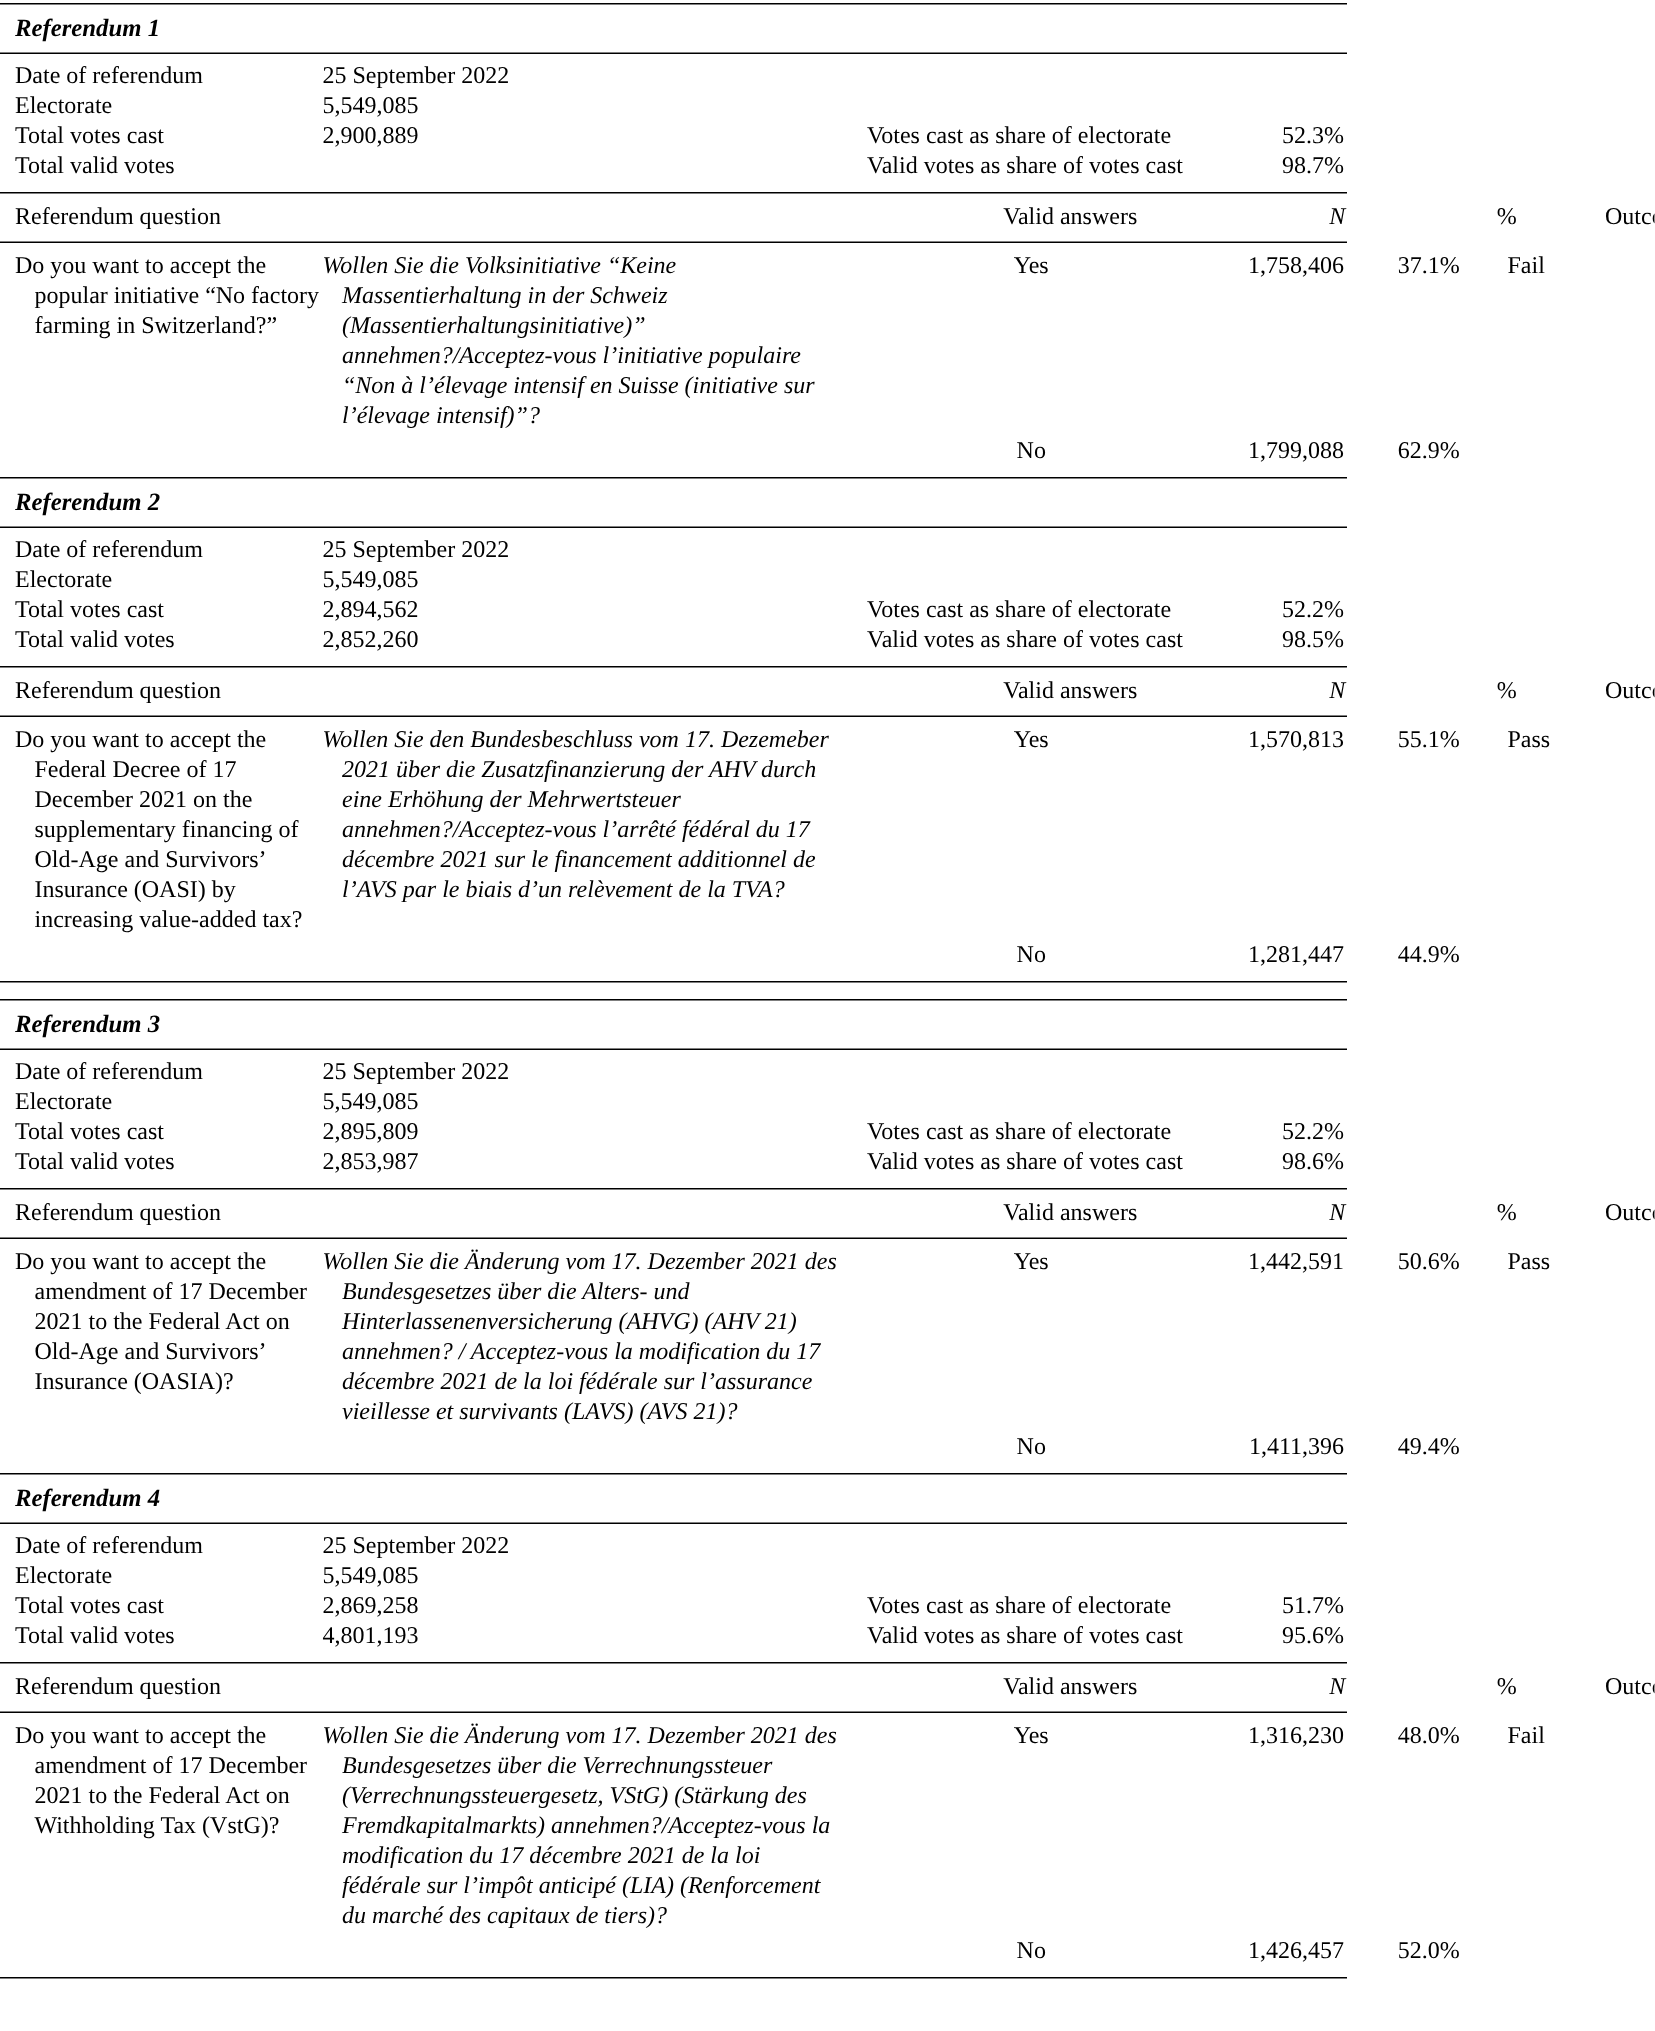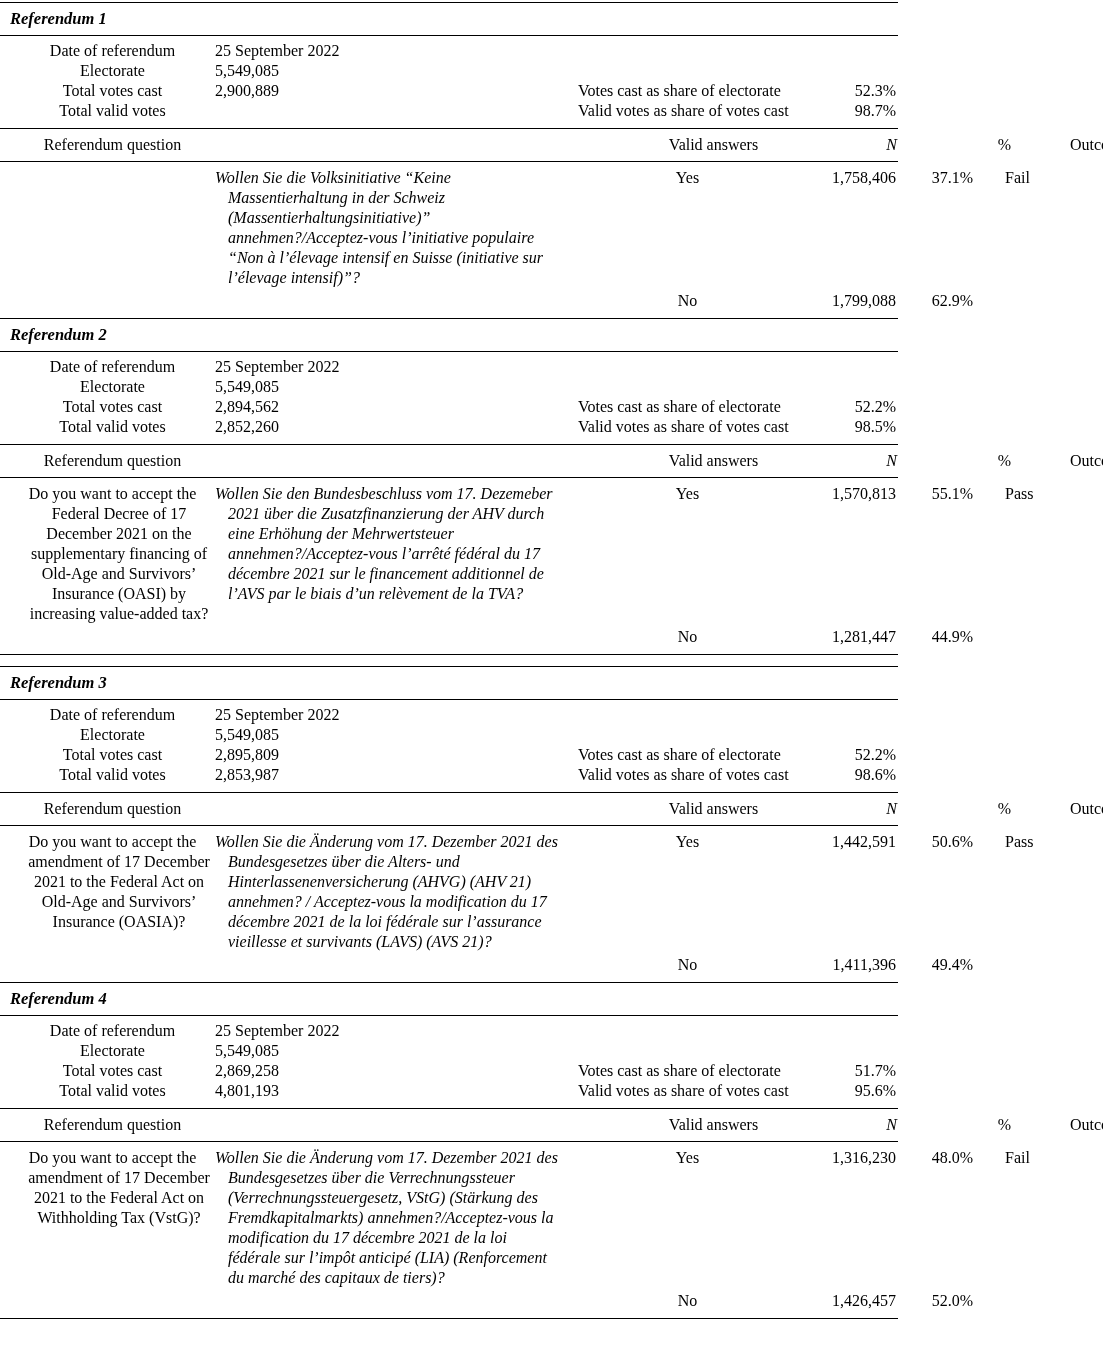--- a/index.html
+++ b/index.html
@@ -20,21 +20,21 @@
     font-weight: bold;
     font-size: 16.5px;
     margin: 0;
     padding: 6px 0 6px 10px;
   }
   .grid {
     display: grid;
     grid-template-columns: 205px 355px 235px 95px 105px 1fr;
     padding-left: 10px;
   }
-  .c1 { grid-column: 1; text-align: center; }
+  .c1 { grid-column: 1; }
   .c2 { grid-column: 2; }
   .c3 { grid-column: 3; }
   .c4 { grid-column: 4; }
   .c5 { grid-column: 5; }
   .c6 { grid-column: 6; }
   .stats { padding: 5px 0 7px 10px; }
   .hdr { padding: 6px 0 6px 10px; gap: 13px; }
   .share-label { padding-left: 8px; white-space: nowrap; }
   .num { text-align: right; padding-right: 4px; white-space: nowrap; }
   .ctr { text-align: center; }
@@ -68,20 +68,21 @@
     <div class="rule"></div>
     <div class="grid hdr">
       <div class="c1">Referendum question</div>
       <div class="c3 ctr">Valid answers</div>
       <div class="c4 n-head">N</div>
       <div class="c5 ctr">%</div>
       <div class="c6 ctr">Outcome</div>
     </div>
     <div class="rule"></div>
     <div class="grid qblock">
+      <div class="c1 q-en">Do you want to accept the popular initiative “No factory farming in Switzerland?”</div>
       <div class="c2 q-orig">Wollen Sie die Volksinitiative “Keine Massentierhaltung in der Schweiz (Massentierhaltungsinitiative)” annehmen?/Acceptez-vous l’initiative populaire “Non à l’élevage intensif en Suisse (initiative sur l’élevage intensif)”?</div>
       <div class="c3 ctr">Yes</div>
       <div class="c4 num">1,758,406</div>
       <div class="c5 ctr">37.1%</div>
       <div class="c6 ctr">Fail</div>
       <div class="c3 ctr">No</div>
       <div class="c4 num">1,799,088</div>
       <div class="c5 ctr">62.9%</div>
     </div>
   </section>

